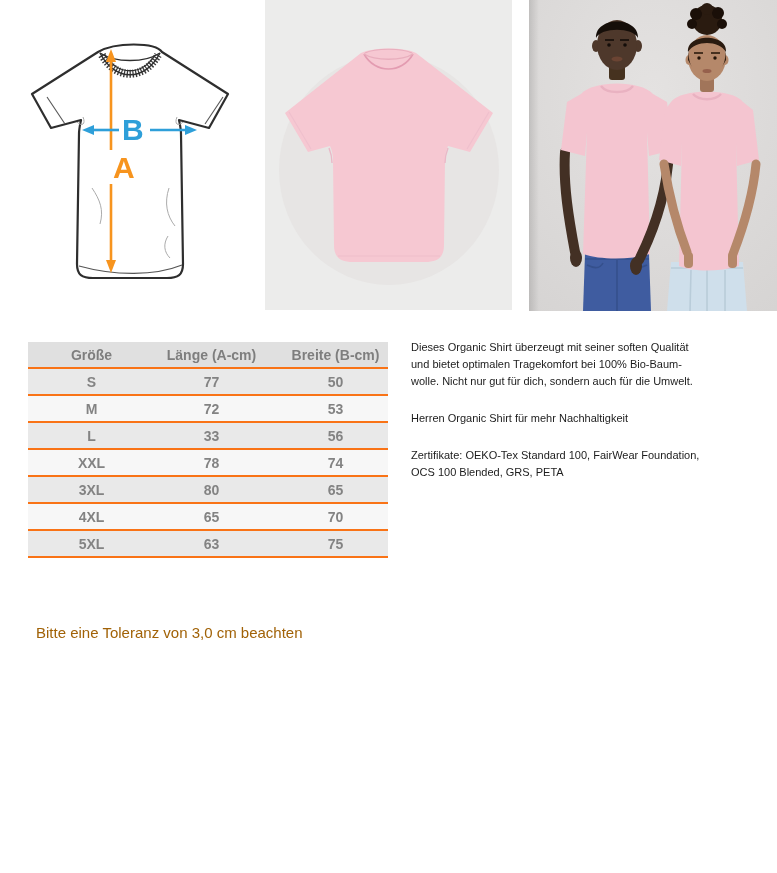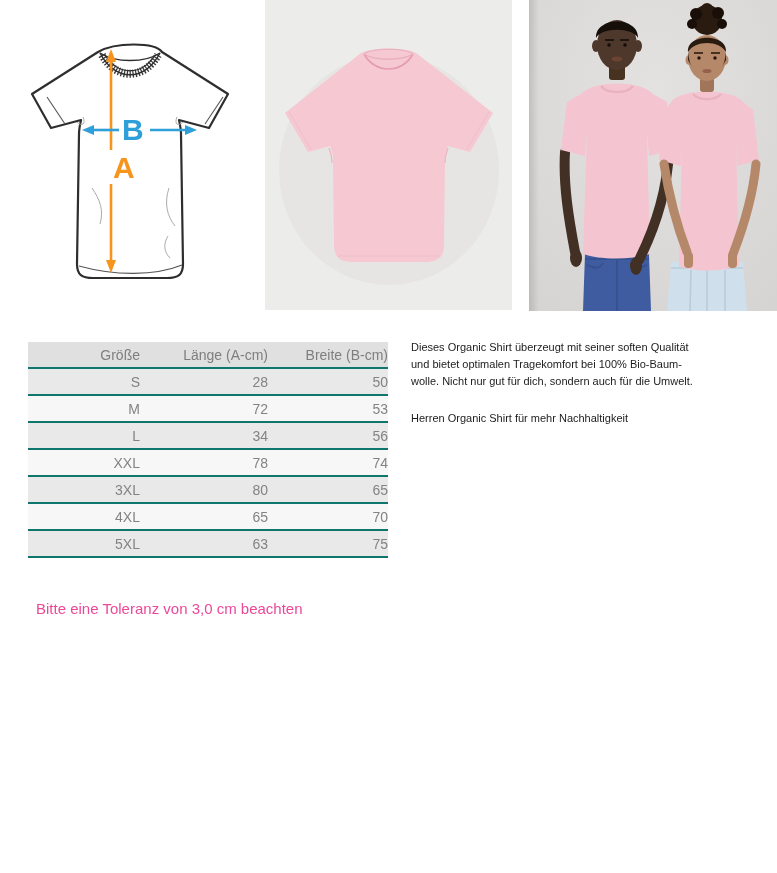--- a/index.html
+++ b/index.html
@@ -12,28 +12,28 @@
   .photo-flat{position:absolute;left:265px;top:0;width:247px;height:310px;background:#ececeb;}
   .photo-models{position:absolute;left:529px;top:0;width:248px;height:311px;background:#dedcdb;}
   .photo-flat svg,.photo-models svg,.size-diagram svg{display:block;width:100%;height:100%;}
   
   table.size-table{
     position:absolute;left:28px;top:342px;width:360px;
     border-collapse:collapse;table-layout:fixed;
     font-size:14px;color:#838383;
   }
   table.size-table th,table.size-table td{
-    font-weight:normal;text-align:right;padding:0 0 0 15px;
-    height:25px;border-bottom:2px solid #0f766e;white-space:nowrap;
+    font-weight:bold;text-align:center;padding:0 0 0 15px;
+    height:25px;border-bottom:2px solid #f97316;white-space:nowrap;
   }
   table.size-table thead th{background:#e0e0e0;color:#7e7e7e;}
   table.size-table tbody tr:nth-child(odd) td{background:#e9e9e9;}
   table.size-table tbody tr:nth-child(even) td{background:#f7f7f7;}
   
-  .tolerance{position:absolute;left:36px;top:600px;font-size:15px;color:#ec4899;}
+  .tolerance{position:absolute;left:36px;top:624px;font-size:15px;color:#a16207;}
   .description{position:absolute;left:411px;top:339px;width:366px;font-size:11px;line-height:17px;color:#1c1c1c;}
   .description p{margin:0 0 20px 0;white-space:pre;}
   .description p:last-child{margin-bottom:0;}
 </style>
 </head>
 <body>
 
 <div class="canvas">
 
   <div class="size-diagram">
@@ -189,31 +189,31 @@
     <thead>
       <tr>
         <th>Größe</th>
         <th>Länge (A-cm)</th>
         <th>Breite (B-cm)</th>
       </tr>
     </thead>
     <tbody>
       <tr>
         <td>S</td>
-        <td>28</td>
+        <td>77</td>
         <td>50</td>
       </tr>
       <tr>
         <td>M</td>
         <td>72</td>
         <td>53</td>
       </tr>
       <tr>
         <td>L</td>
-        <td>34</td>
+        <td>33</td>
         <td>56</td>
       </tr>
       <tr>
         <td>XXL</td>
         <td>78</td>
         <td>74</td>
       </tr>
       <tr>
         <td>3XL</td>
         <td>80</td>
@@ -232,15 +232,17 @@
     </tbody>
   </table>
 
   <div class="tolerance">Bitte eine Toleranz von 3,0 cm beachten</div>
 
   <div class="description">
     <p>Dieses Organic Shirt überzeugt mit seiner soften Qualität
 und bietet optimalen Tragekomfort bei 100% Bio-Baum-
 wolle. Nicht nur gut für dich, sondern auch für die Umwelt.</p>
     <p>Herren Organic Shirt für mehr Nachhaltigkeit</p>
+    <p>Zertifikate: OEKO-Tex Standard 100, FairWear Foundation,
+OCS 100 Blended, GRS, PETA</p>
   </div>
 
 </div>
 
 </body></html>

